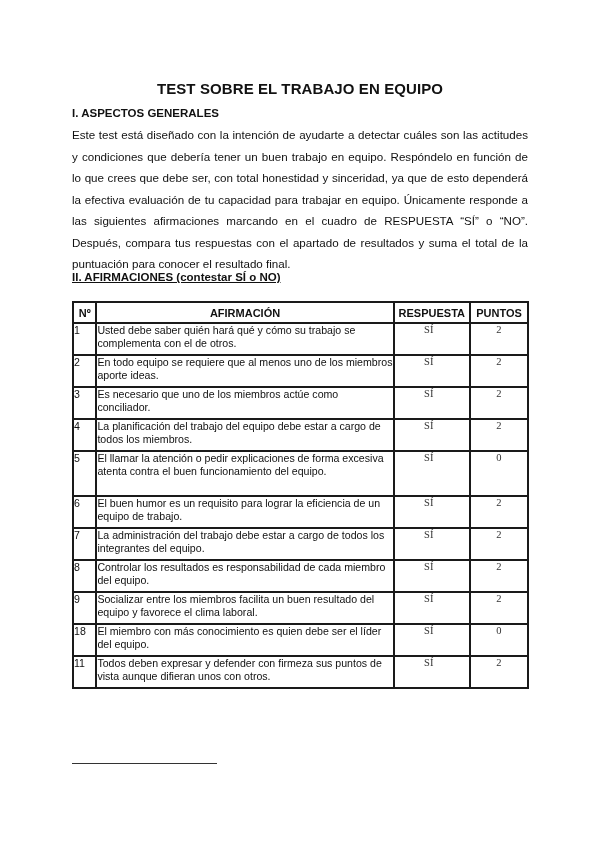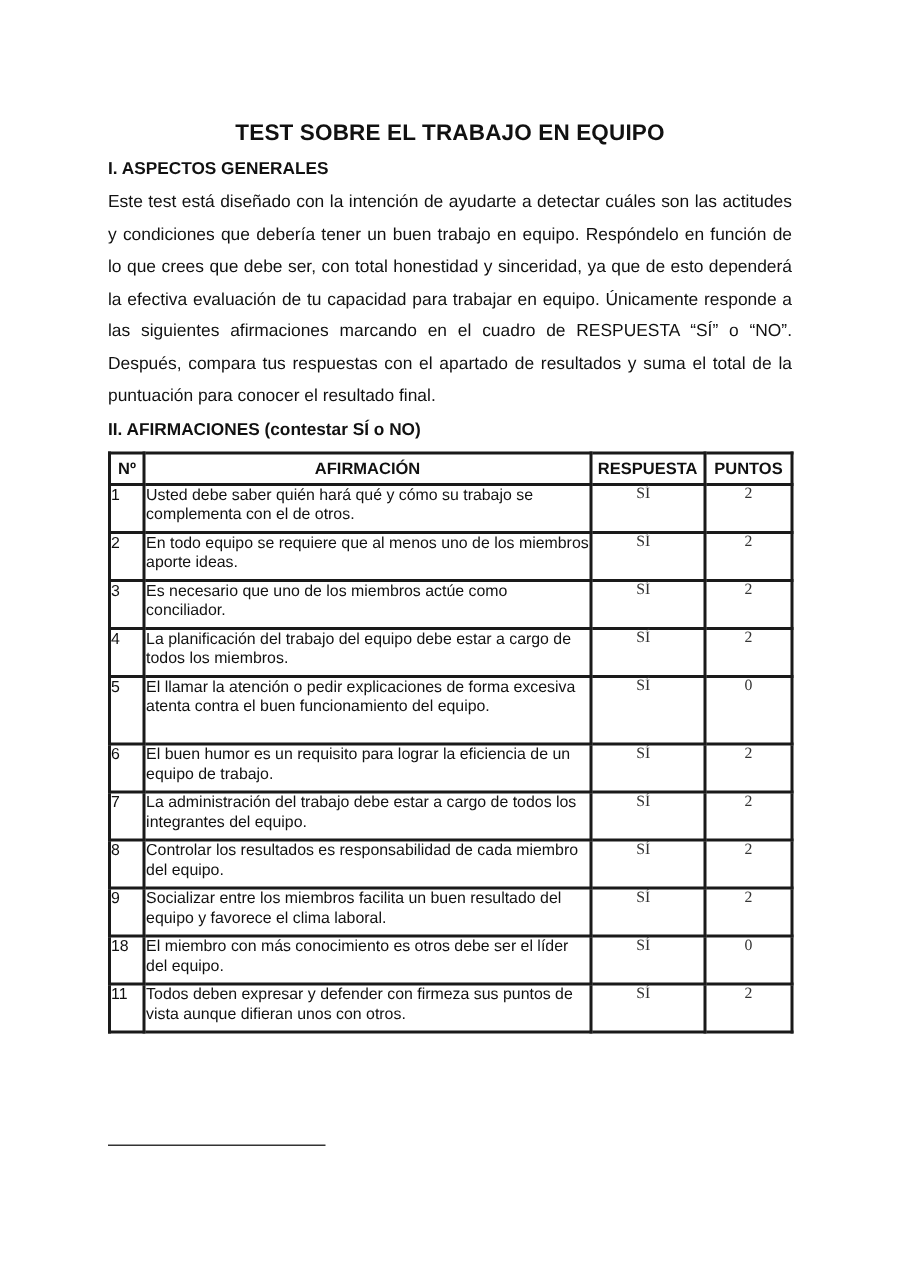--- a/index.html
+++ b/index.html
@@ -106,21 +106,21 @@
 <body>
 
 <div class="page">
 
   <div class="title">TEST SOBRE EL TRABAJO EN EQUIPO</div>
 
   <div class="section-heading" style="top:107px;">I. ASPECTOS GENERALES</div>
 
   <p class="intro">Este test está diseñado con la intención de ayudarte a detectar cuáles son las actitudes y condiciones que debería tener un buen trabajo en equipo. Respóndelo en función de lo que crees que debe ser, con total honestidad y sinceridad, ya que de esto dependerá la efectiva evaluación de tu capacidad para trabajar en equipo. Únicamente responde a las siguientes afirmaciones marcando en el cuadro de RESPUESTA “SÍ” o “NO”. Después, compara tus respuestas con el apartado de resultados y suma el total de la puntuación para conocer el resultado final.</p>
 
-  <div class="section-heading" style="top:281px;">II. AFIRMACIONES (contestar SÍ o NO)</div>
+  <div class="section-heading" style="top:271px;text-decoration:underline;">II. AFIRMACIONES (contestar SÍ o NO)</div>
 
   <table class="afirmaciones">
     <thead>
       <tr>
         <th class="col-num">Nº</th>
         <th class="col-afirm">AFIRMACIÓN</th>
         <th class="col-resp">RESPUESTA</th>
         <th class="col-pts">PUNTOS</th>
       </tr>
     </thead>
@@ -174,21 +174,21 @@
         <td class="pts">2</td>
       </tr>
       <tr class="row-h-2">
         <td class="num">9</td>
         <td class="afirm">Socializar entre los miembros facilita un buen resultado del equipo y favorece el clima laboral.</td>
         <td class="resp"><span>SÍ</span></td>
         <td class="pts">2</td>
       </tr>
       <tr class="row-h-2">
         <td class="num">18</td>
-        <td class="afirm">El miembro con más conocimiento es otros debe ser el líder del equipo.</td>
+        <td class="afirm">El miembro con más conocimiento es quien debe ser el líder del equipo.</td>
         <td class="resp"><span>SÍ</span></td>
         <td class="pts">0</td>
       </tr>
       <tr class="row-h-2">
         <td class="num">11</td>
         <td class="afirm">Todos deben expresar y defender con firmeza sus puntos de vista aunque difieran unos con otros.</td>
         <td class="resp"><span>SÍ</span></td>
         <td class="pts">2</td>
       </tr>
     </tbody>

